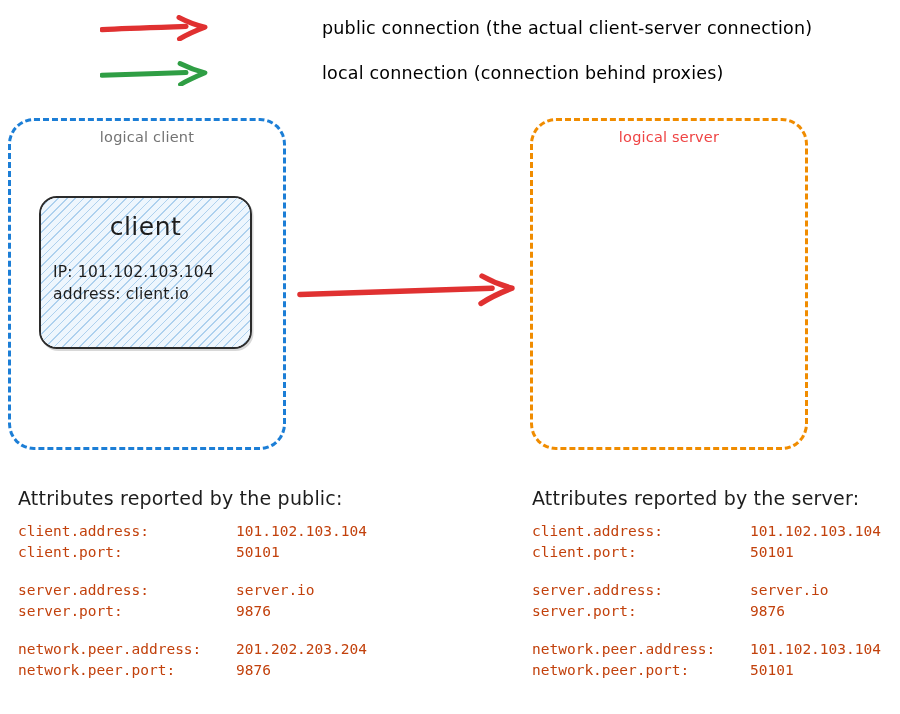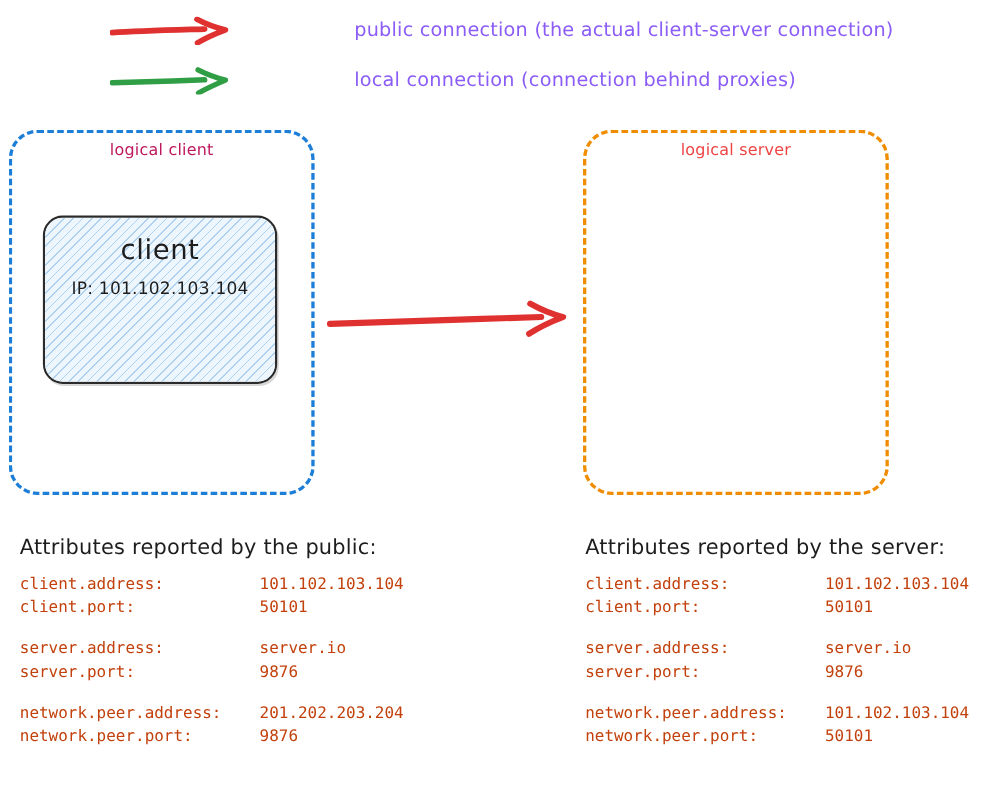--- a/index.html
+++ b/index.html
@@ -36,21 +36,21 @@
 
   
   .legend-row { position: absolute; height: 26px; }
   .legend-label {
     position: absolute;
     left: 222px;
     top: 50%;
     transform: translateY(-50%);
     font-size: 17.5px;
     white-space: nowrap;
-    color: #8b5cf6;
+    color: #000000;
   }
   .legend-arrow-wrap {
     position: absolute;
     left: 0px;
     top: 50%;
     transform: translateY(-50%);
     width: 112px;
     height: 26px;
   }
 
@@ -68,21 +68,21 @@
 
   .logical-caption {
     position: absolute;
     top: 8px;
     left: 0;
     right: 0;
     text-align: center;
     font-size: 14.5px;
     white-space: nowrap;
   }
-  .logical-caption.client { color: #be185d; }
+  .logical-caption.client { color: #737373; }
   .logical-caption.server { color: #ef4444; }
 
   
   .node {
     position: absolute;
     box-sizing: border-box;
     border: 2px solid #2b2b2b;
     border-radius: 18px;
     box-shadow: 1.5px 2px 0 rgba(40,40,40,.18);
     overflow: hidden;
@@ -100,23 +100,23 @@
     align-items: center;
   }
   .node-title {
     font-size: 25px;
     margin-top: 14px;
     letter-spacing: .5px;
     color: #1d1d1d;
     white-space: nowrap;
   }
   .node-attrs {
-    margin-top: 10px;
+    margin-top: 20px;
     align-self: flex-start;
-    padding-left: 24px;
+    padding-left: 12px;
     font-size: 15.5px;
     line-height: 1.45;
     color: #1d1d1d;
     white-space: nowrap;
   }
   .node-attrs .line { display: block; }
 
   
   .hatch-client {
     background-color: #eef6fd;
@@ -189,20 +189,21 @@
   <div class="logical-box client" style="left:8px; top:118px; width:278px; height:332px;">
     <div class="logical-caption client hand scrawl">logical client</div>
   </div>
 
   <div class="node" style="left:39px; top:196px; width:213px; height:153px;">
     <div class="hatch hatch-client"></div>
     <div class="node-inner">
       <div class="node-title hand scrawl">client</div>
       <div class="node-attrs hand scrawl">
         <span class="line">IP: 101.102.103.104</span>
+        <span class="line">address: client.io</span>
       </div>
     </div>
   </div>
 
   <div class="abs" style="left:296px; top:268px; width:224px; height:46px;">
     <svg width="224" height="46" viewBox="0 0 224 46" xmlns="http://www.w3.org/2000/svg">
       <path d="M4 26.5 C 56 24.6, 130 22.4, 196 20.2" stroke="#e03131" stroke-width="5.6" stroke-linecap="round" fill="none"></path>
       <path d="M186 8 C 196 13.6, 206 17.6, 216 20.2 C 205 24.4, 194 29.6, 185 35.5" stroke="#e03131" stroke-width="5.4" stroke-linecap="round" stroke-linejoin="round" fill="none"></path>
     </svg>
   </div>

